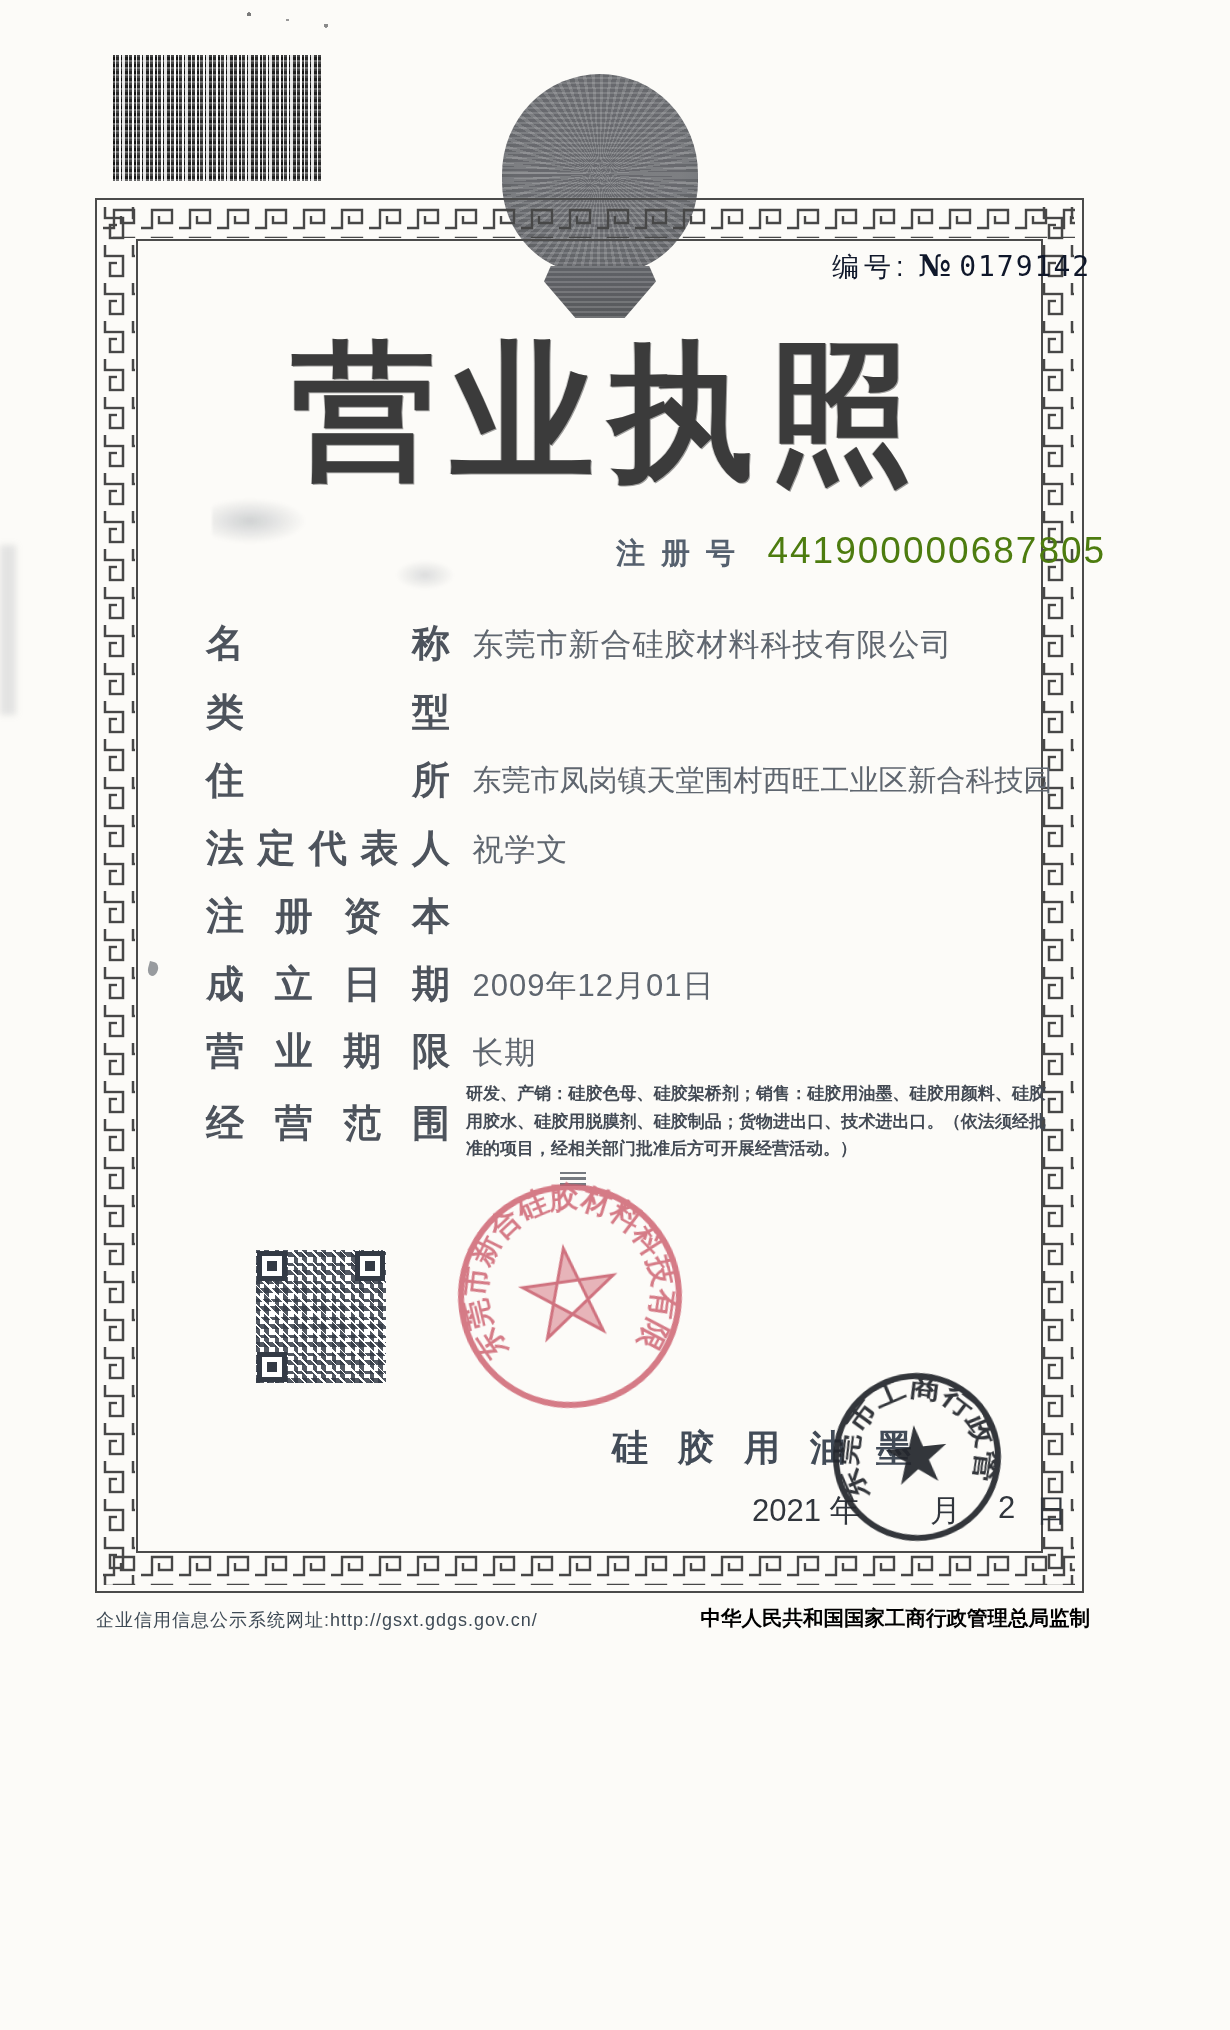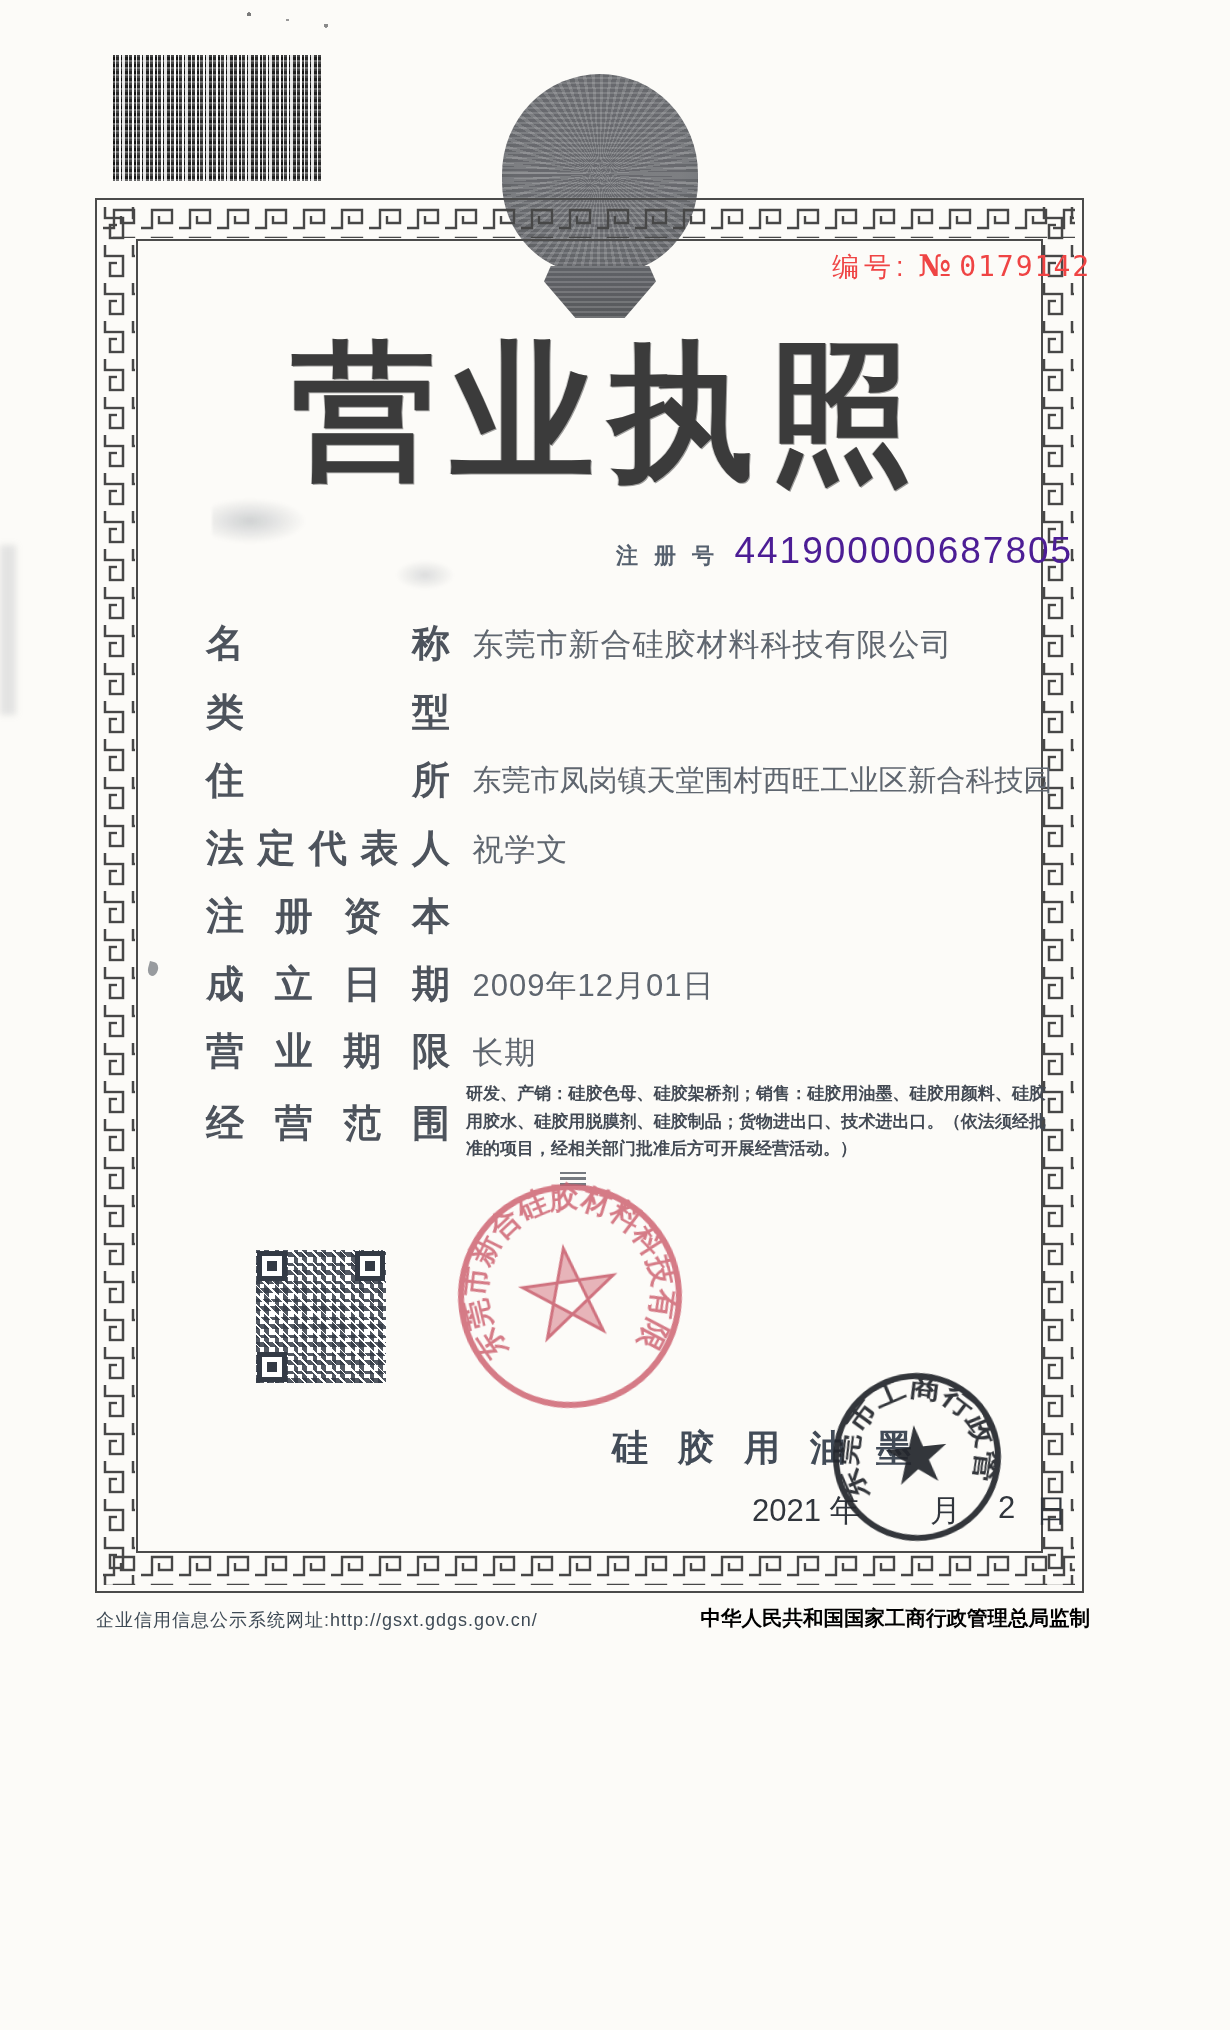--- a/index.html
+++ b/index.html
@@ -36,34 +36,34 @@
   }
   
   .frame-outer{position:absolute;left:95px;top:198px;width:985px;height:1391px;border:2px solid #4b4b4b;}
   .frame-inner{position:absolute;left:136px;top:239px;width:903px;height:1310px;border:2px solid #4b4b4b;}
   .band{position:absolute;}
   .band-top{left:100px;top:204px;width:975px;height:34px;}
   .band-bottom{left:100px;top:1551px;width:975px;height:34px;}
   .band-left{left:101px;top:204px;width:34px;height:1381px;}
   .band-right{left:1040px;top:204px;width:34px;height:1381px;}
   
-  .serial{position:absolute;left:832px;top:248px;white-space:nowrap;color:#ef4444;}
+  .serial{position:absolute;left:832px;top:248px;white-space:nowrap;color:#0f172a;}
   .serial .lbl{font-size:27px;letter-spacing:5px;}
   .serial .sym{font-size:30px;font-weight:bold;font-family:"DejaVu Serif",serif;margin:0 8px 0 10px;}
   .serial .num{font-size:28px;font-family:"DejaVu Sans Mono",monospace;letter-spacing:2px;}
   .title{
     position:absolute;left:282px;top:332px;width:640px;height:165px;
     display:flex;justify-content:space-between;align-items:flex-start;
     font-size:148px;line-height:160px;font-weight:900;color:#3b3b3b;
     text-shadow:1px 1px 0 rgba(80,80,80,.55), -1px 0 0 rgba(100,100,100,.35);
     transform:scaleX(.97);
   }
   .regline{position:absolute;left:616px;top:530px;white-space:nowrap;}
-  .regline .lbl{font-size:22px;letter-spacing:16px;color:#55606e;font-weight:600;}
-  .regline .num{font-size:37px;color:#4c1d95;letter-spacing:2px;margin-left:0;}
+  .regline .lbl{font-size:29px;letter-spacing:16px;color:#55606e;font-weight:600;}
+  .regline .num{font-size:37px;color:#4d7c0f;letter-spacing:2px;margin-left:12px;}
   
   .row{position:absolute;left:206px;white-space:nowrap;}
   .row .lbl{
     display:inline-flex;justify-content:space-between;width:244px;
     font-size:38px;font-weight:600;color:#4d535c;vertical-align:top;
   }
   .row .val{
     display:inline-block;margin-left:18px;padding-top:6px;
     font-size:31px;color:#5f666f;font-weight:500;letter-spacing:1px;
   }

